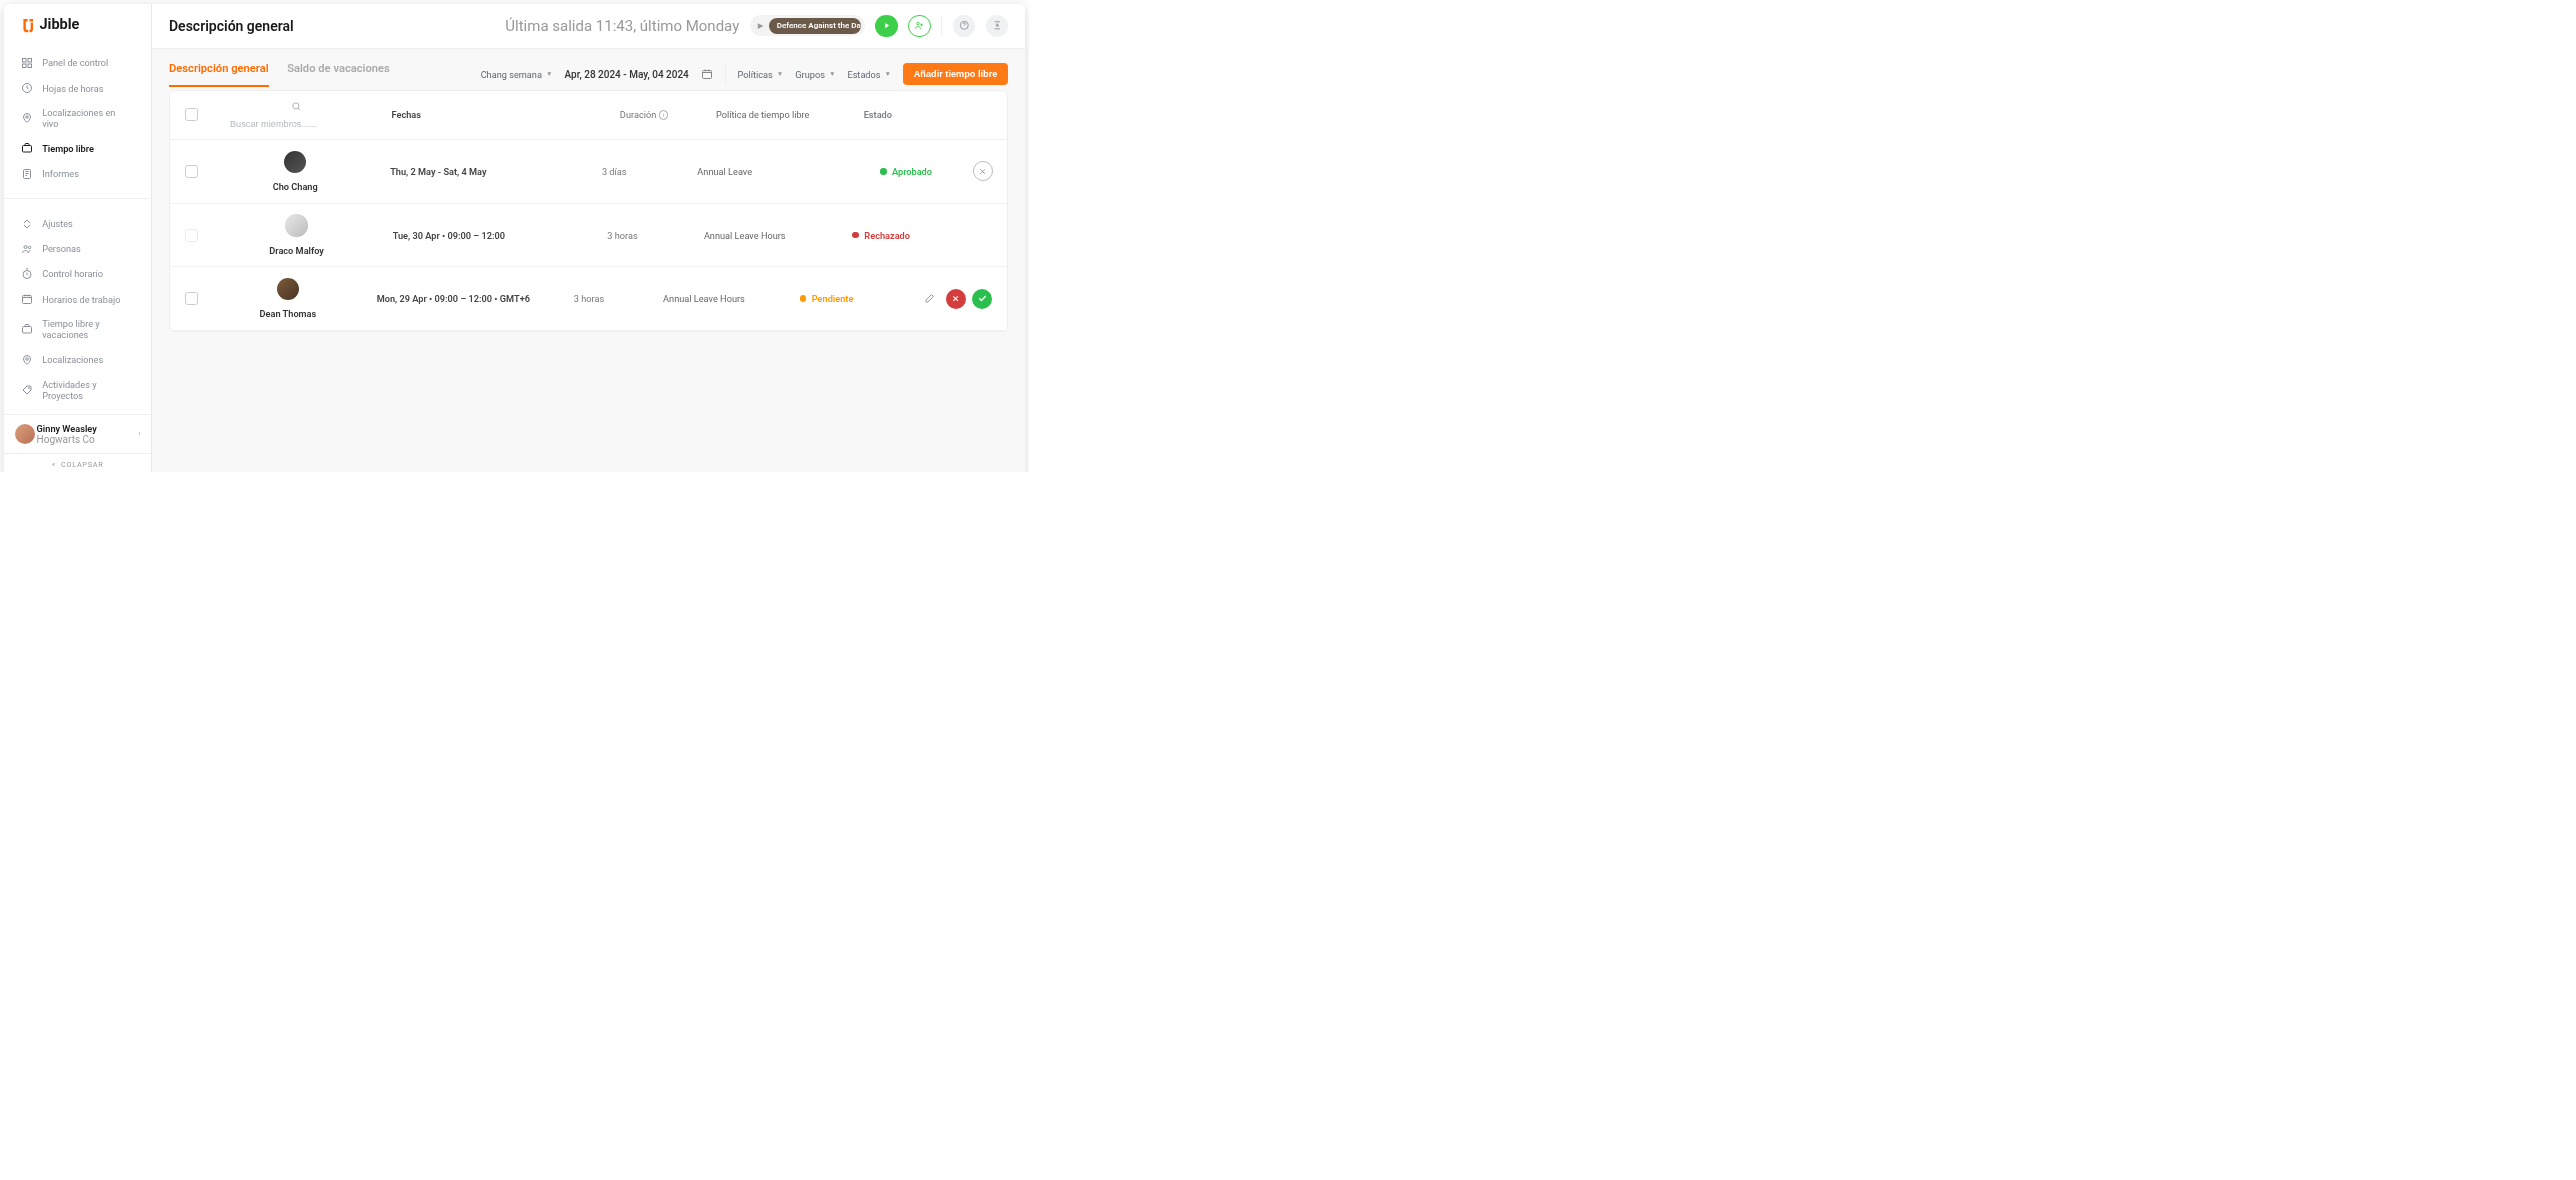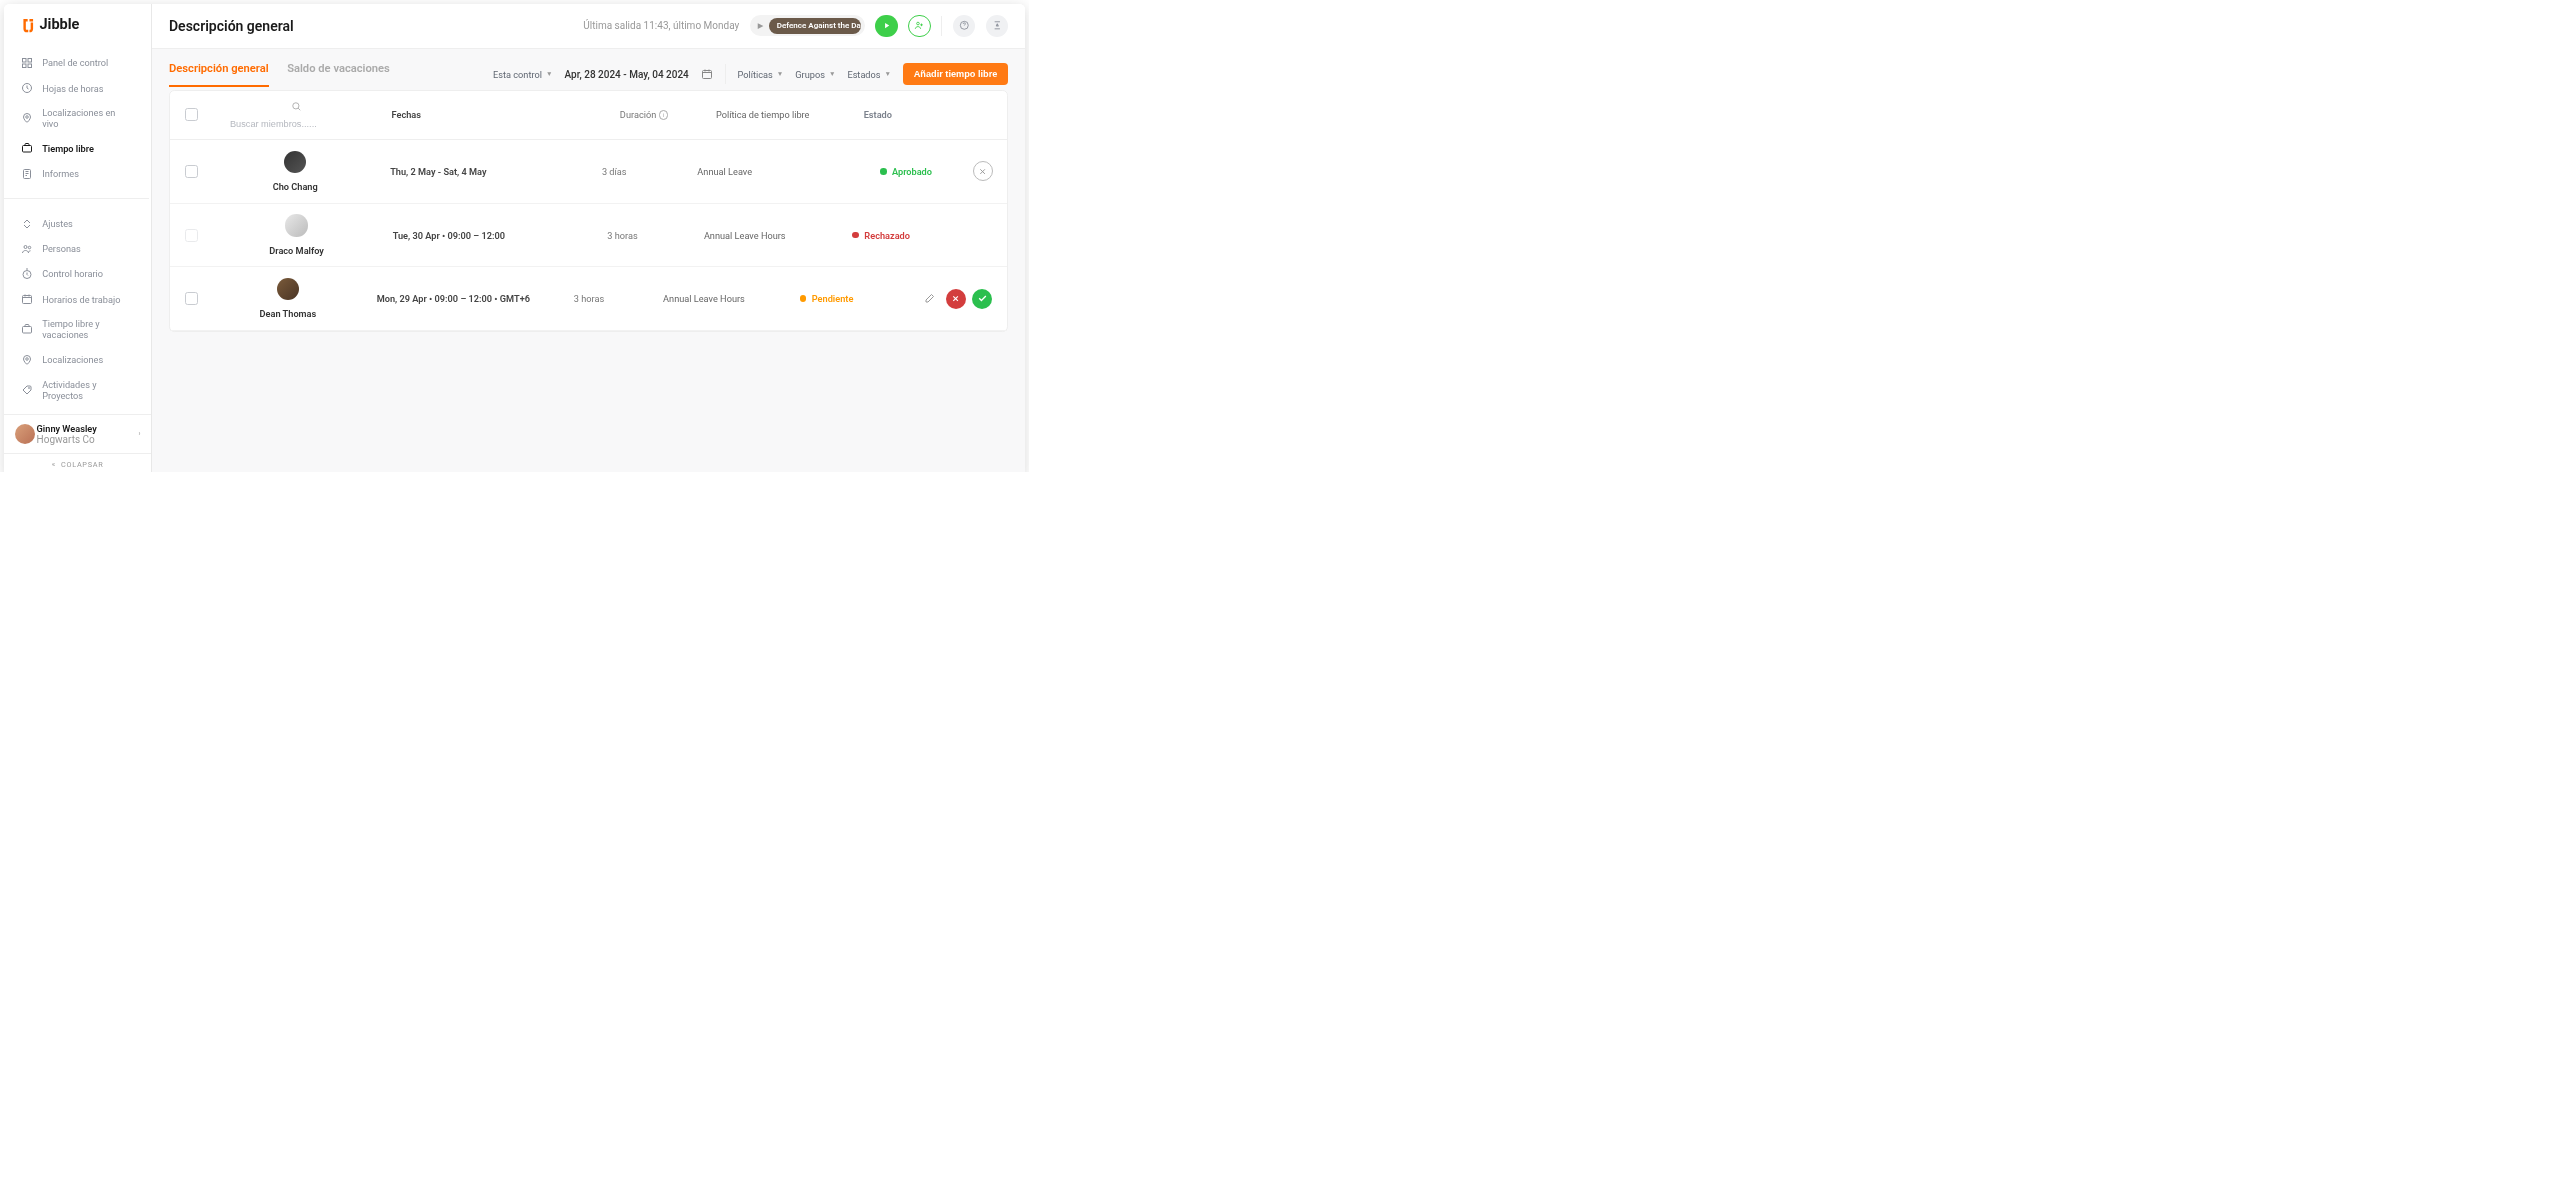--- a/index.html
+++ b/index.html
@@ -123,21 +123,21 @@
     border-bottom: 0.7px solid #eee;
     gap: 10.6px;
   }
   .page-title {
     font-size: 14px;
     font-weight: 600;
     color: #1a1a1a;
   }
   .header-spacer { flex: 1; }
   .last-checkout {
-    font-size: 10px;
+    font-size: 15px;
     color: #999;
     margin-left: 16px;
   }
   .tracker {
     display: flex;
     align-items: center;
     background: #f3f3f3;
     border-radius: 659px;
     padding: 2.6px 4px 2.6px 8px;
     gap: 5.3px;
@@ -501,21 +501,21 @@
     </div>
 
     <div class="content">
       <div class="toolbar">
         <div class="tabs">
           <div class="tab active">Descripción general</div>
           <div class="tab">Saldo de vacaciones</div>
         </div>
         <div class="toolbar-right">
           <div class="dd">
-            <span>Esta control</span>
+            <span>Chang semana</span>
             <span class="chev">▼</span>
           </div>
           <div class="date-range">Apr, 28 2024 - May, 04 2024</div>
           <span>
               <svg width="12" height="12" viewBox="0 0 24 24" fill="none" stroke="#888" stroke-width="2">
                 <rect x="3" y="5" width="18" height="16" rx="2"></rect>
                 <path d="M3 9h18M8 3v4M16 3v4"></path>
               </svg>
             </span>
           <div class="vdiv"></div>

